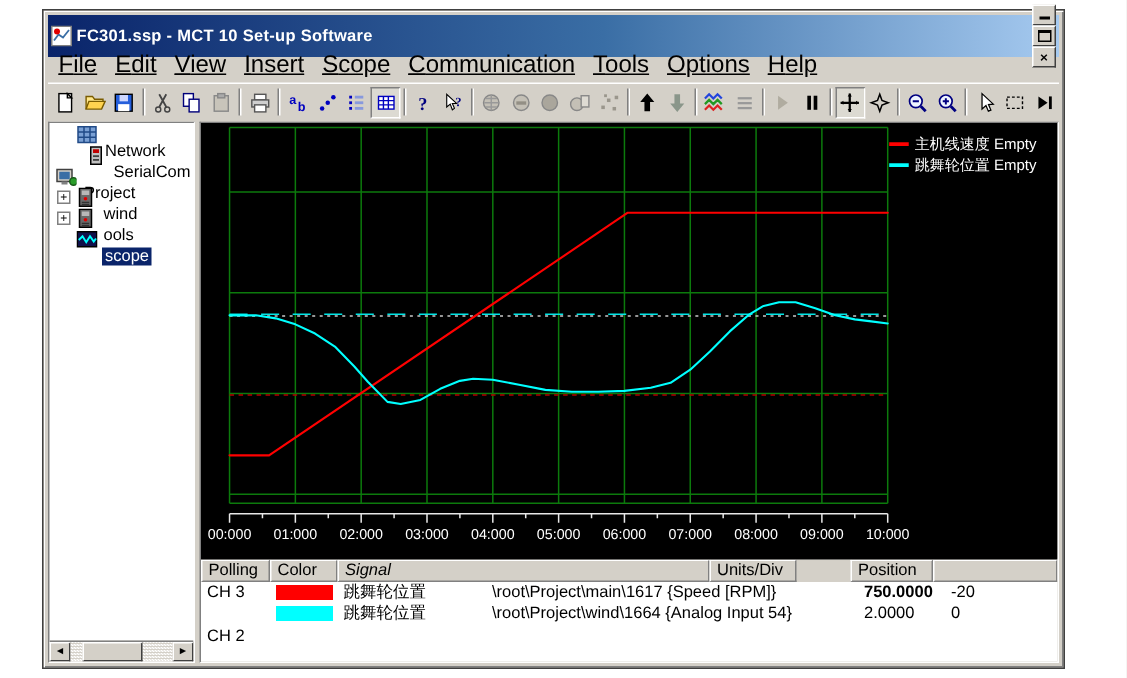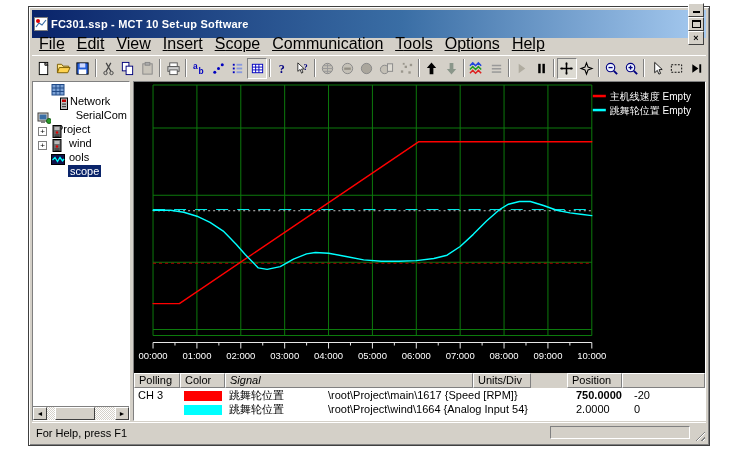--- a/index.html
+++ b/index.html
@@ -588,20 +588,15 @@
                 <div class="td" style="width: 99px;">跳舞轮位置</div>
                 <div class="td" style="width: 248px;">\root\Project\wind\1664 {Analog Input 54}</div>
                 <div class="td" style="width: 58px;">2.0000</div>
                 <div class="td" style="width: 55px;">0</div>
               </div>
             </div>
         </div>
       </div>
     </div>
 
-    <div class="statusbar">
-      <span>For Help, press F1</span>
-      <div class="status-box"></div>
-      <div class="resize-grip"></div>
-    </div>
 
   </div>
 </div>
 
 </body></html>

